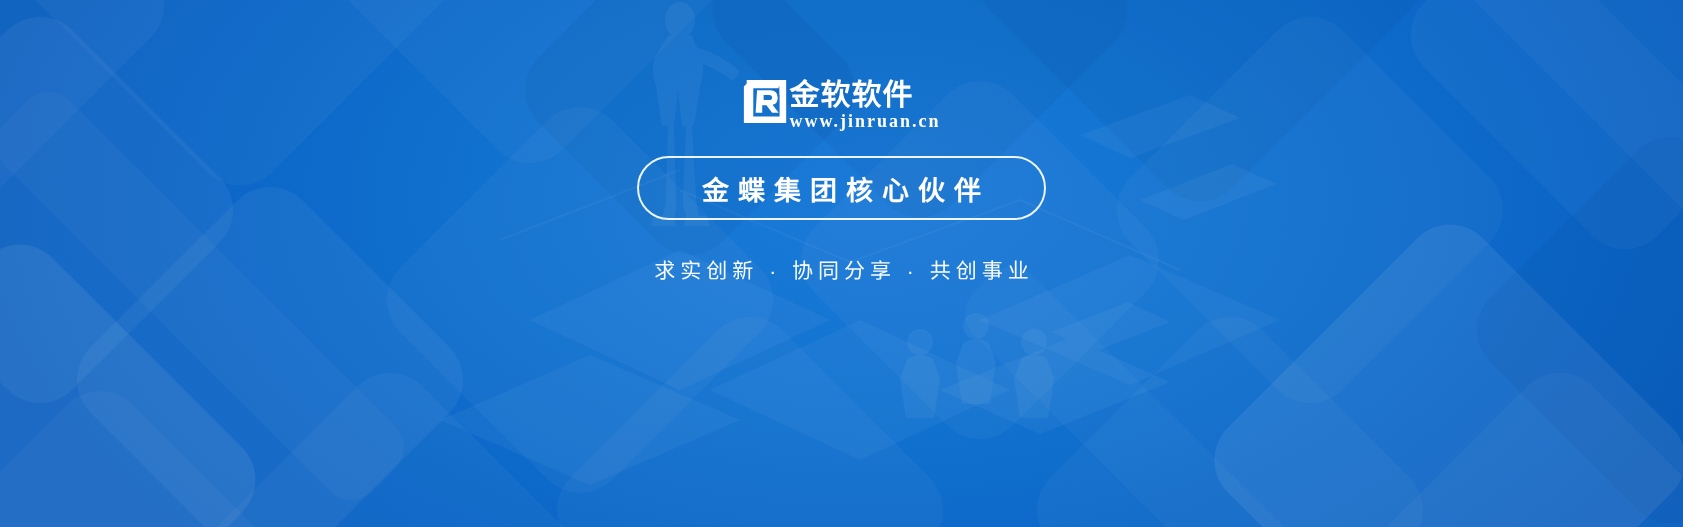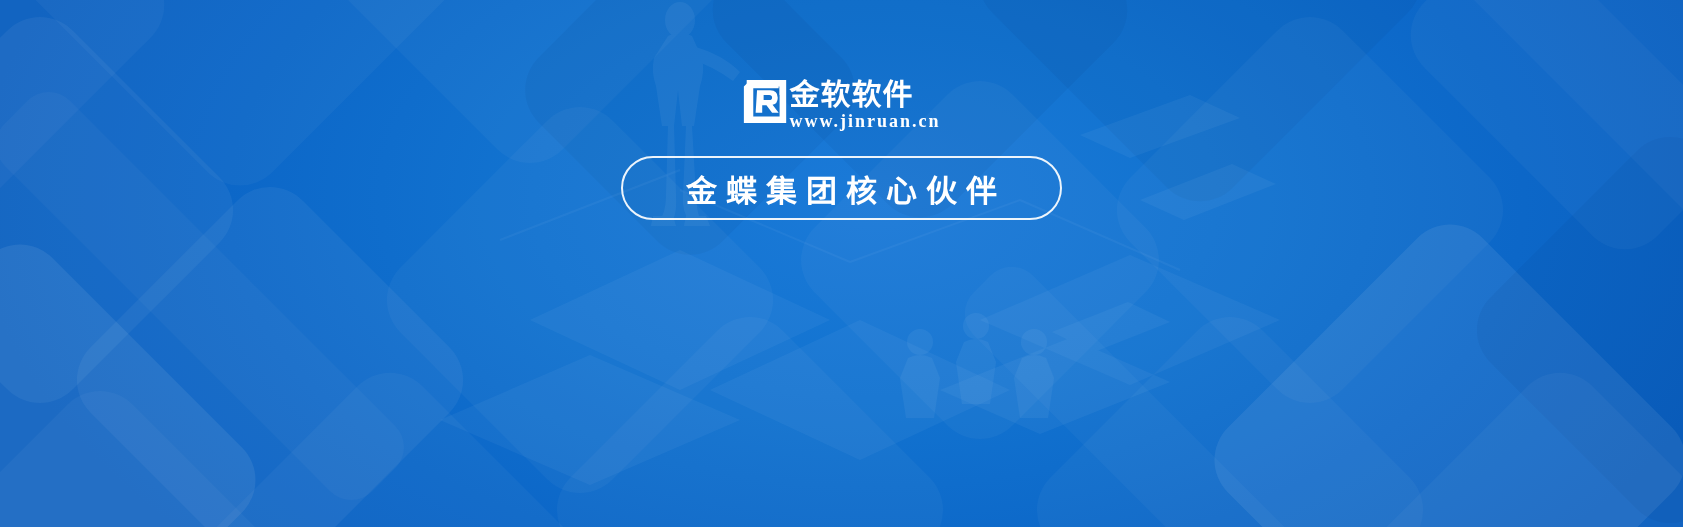--- a/index.html
+++ b/index.html
@@ -119,21 +119,21 @@
     border: 2px solid rgba(255,255,255,0.92);
     border-radius: 40px;
     height: 60px;
     padding: 0 54px;
     display: flex;
     align-items: center;
     justify-content: center;
   }
   .pill-label {
     color: #ffffff;
-    font-size: 31px;
+    font-size: 27px;
     font-weight: bold;
     letter-spacing: 9px;
     text-indent: 9px;
     white-space: nowrap;
   }
 
   .tagline {
     margin-top: 34px;
     color: #ffffff;
     font-size: 21px;
@@ -232,15 +232,16 @@
         <div class="logo-name">金软软件</div>
         <div class="logo-url">www.jinruan.cn</div>
       </div>
     </div>
 
 
     <div class="pill">
       <span class="pill-label">金蝶集团核心伙伴</span>
     </div>
 
+    <div class="tagline">求实创新 · 协同分享 · 共创事业</div>
 
   </div>
 </div>
 
 </body></html>

